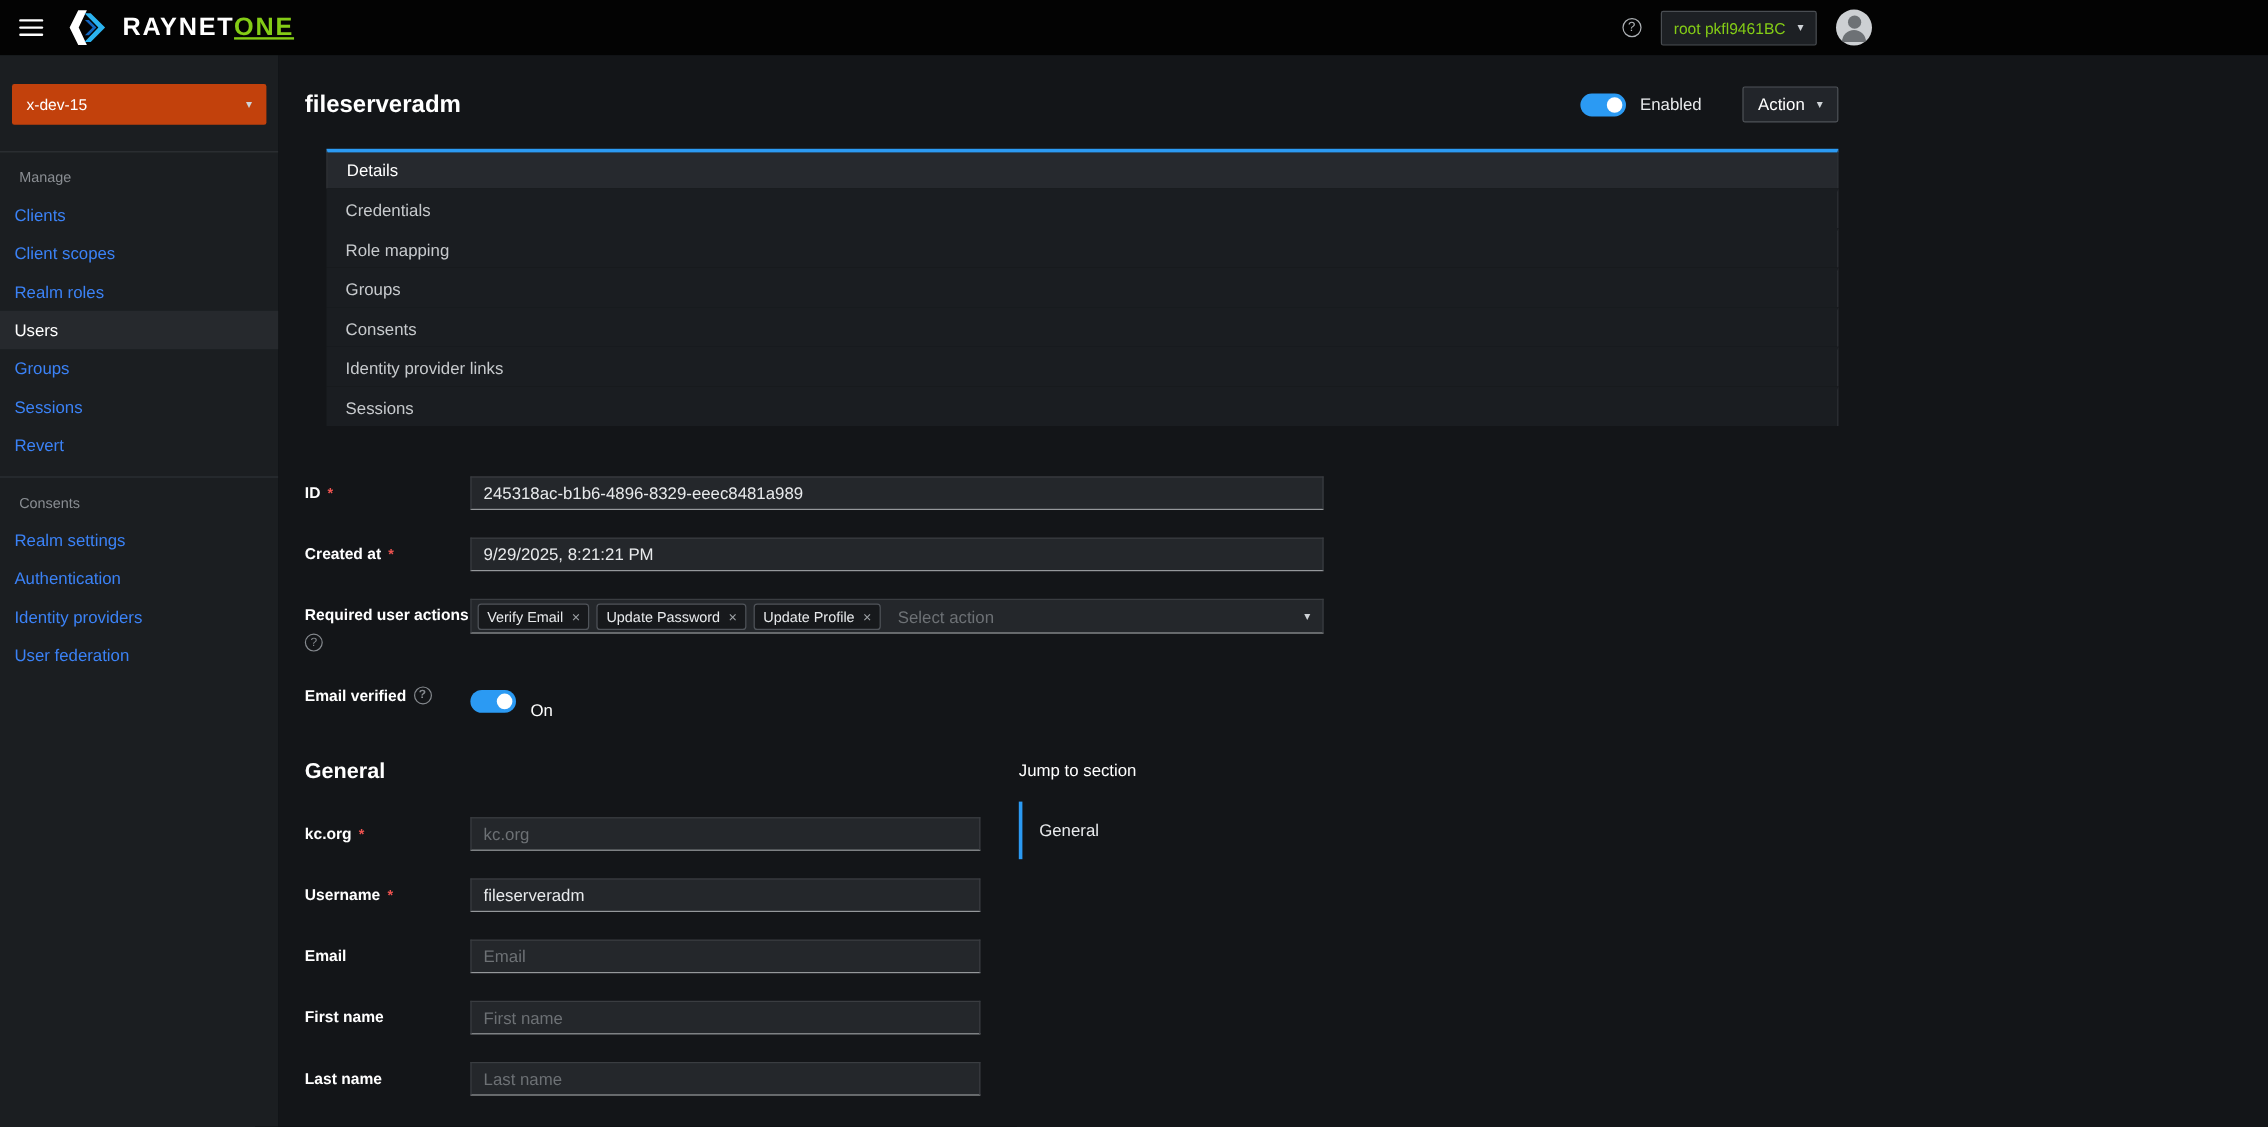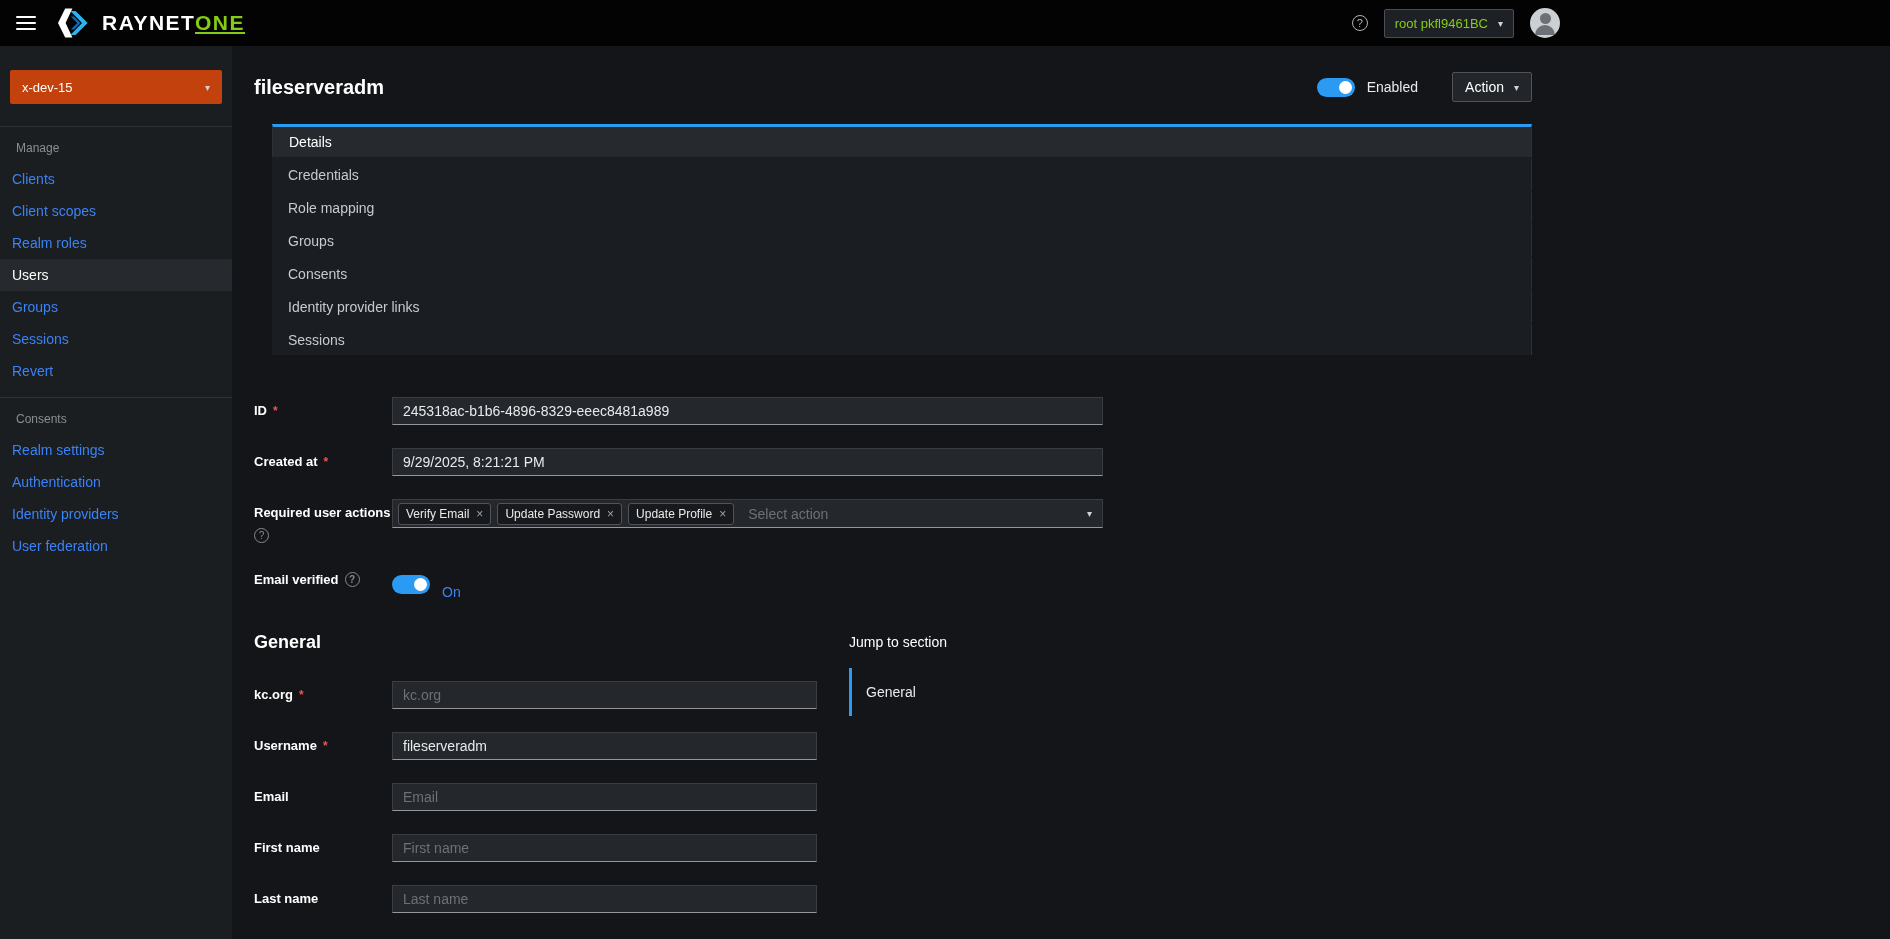--- a/index.html
+++ b/index.html
@@ -67,21 +67,21 @@
   .w-narrow { width:425px; }
 
   .multiselect { width:711px; min-height:29px; background:#24272b; border:1px solid #3a3d41; border-bottom-color:#95989b; display:flex; align-items:center; padding:2px 10px 2px 5px; gap:6px; cursor:pointer; }
   .chip { background:#17191c; border:1px solid #50545a; border-radius:3px; display:inline-flex; align-items:center; gap:7px; padding:3px 7px; font-size:12px; color:#e8eaec; }
   .chip-close { color:#9ea2a6; font-size:12px; cursor:pointer; }
   .chip-close::before { content:"×"; }
   .ms-placeholder { color:#6d7175; font-size:14px; margin-left:8px; }
   .multiselect .caret-icon { margin-left:auto; }
 
   .toggle-row { display:flex; align-items:center; gap:12px; padding-top:2px; }
-  .toggle-state { font-size:14px; color:#3b82f6;margin-top:16px; }
+  .toggle-state { font-size:14px; color:#ffffff;margin-top:16px; }
 
   .general-wrap { display:flex; margin-top:32px; }
   .general-left { width:595px; flex:0 0 auto; }
   .section-title { font-size:18px; font-weight:700; color:#ffffff; margin-bottom:28px; }
   .jump-nav { width:220px; }
   .jump-title { font-size:14px; color:#ffffff; margin-bottom:18px; padding-top:2px; }
   .jump-item { border-left:3px solid #2b9af3; padding:16px 0 16px 14px; font-size:14px; color:#e8eaec; cursor:pointer; }
 
   .actions-row { display:flex; align-items:center; gap:26px; margin-top:26px; margin-left:138px; }
   .save-btn { background:#2470cc; color:#ffffff; border:none; font-size:14px; padding:7px 16px; border-radius:3px; cursor:pointer; font-family:"Liberation Sans", sans-serif; }

